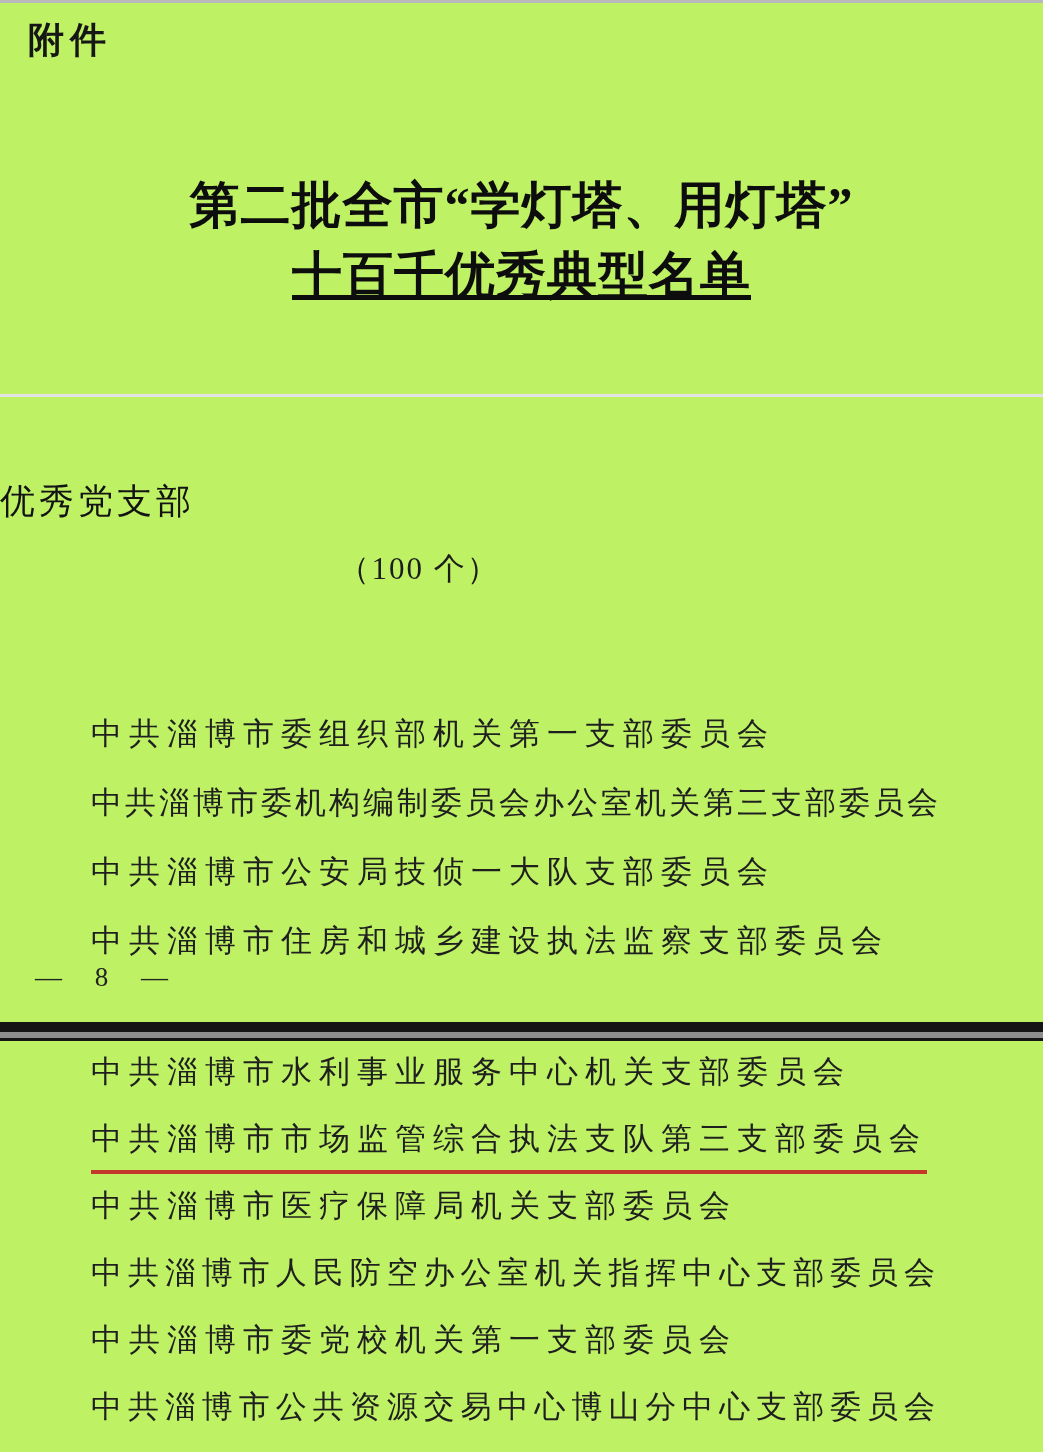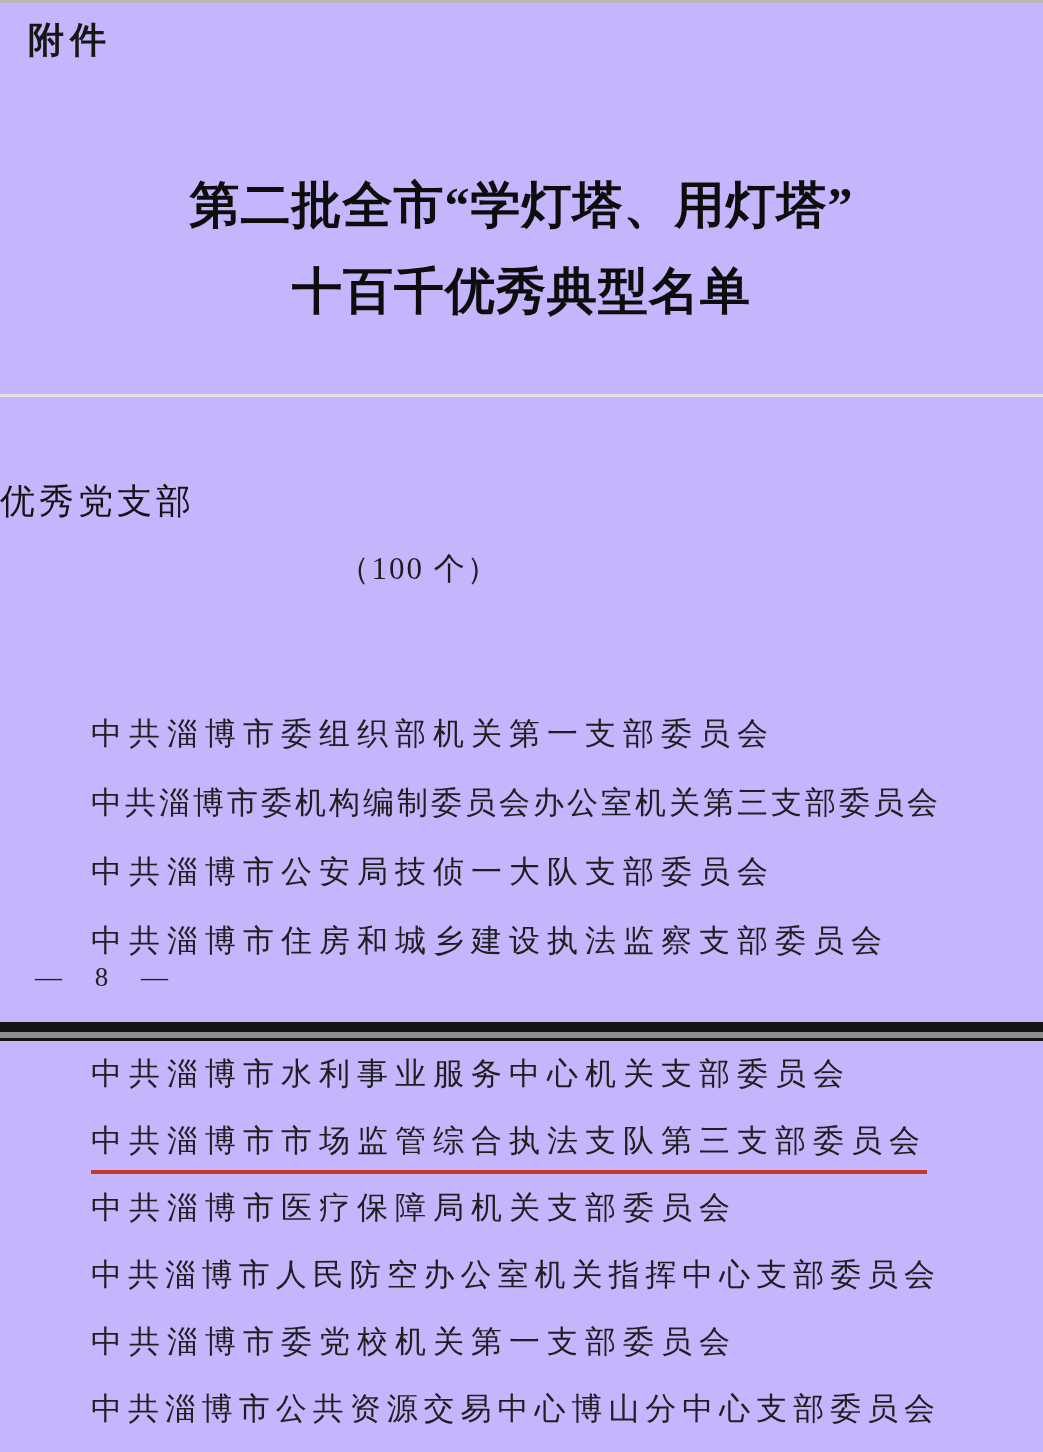--- a/index.html
+++ b/index.html
@@ -4,21 +4,21 @@
 <style>
   html, body {
     margin: 0;
     padding: 0;
     background: #ffffff;
   }
   #page {
     position: relative;
     width: 1043px;
     height: 1452px;
-    background: #c4b5fd;
+    background: #bef264;
     overflow: hidden;
     font-family: "Liberation Serif", serif;
     color: var(--text, #1f1f1f);
   }
   .abs { position: absolute; }
 
   .top-edge-line {
     top: 0; left: 0; width: 1043px; height: 3px;
     background: var(--faint-line-dark, #b9b9b9);
   }
@@ -34,21 +34,21 @@
     left: 0; width: 1043px;
     text-align: center;
     font-family: "Liberation Serif", serif;
     font-weight: bold;
     font-size: 50px;
     letter-spacing: 1px;
     color: #0d0d0d;
     white-space: nowrap;
   }
   .title-line1 { top: 172px; }
-  .title-line2 { top: 258px; }
+  .title-line2 { top: 242px; text-decoration: underline; }
 
   .section-divider-faint {
     top: 394px; left: 0; width: 1043px; height: 3px;
     background: var(--faint-line, #e3e3e3);
   }
 
   .section-heading {
     top: 478px; left: 0; width: 1043px;
     text-align: left;
     font-family: "Liberation Sans", sans-serif;
@@ -70,21 +70,21 @@
     font-size: 33px;
     letter-spacing: 3px;
     color: #141414;
     white-space: nowrap;
   }
 
   .list { left: 91px; }
   #page1-list { top: 713px; }
   #page2-list { top: 1053px; }
   #page1-list .row { margin-bottom: 27px; }
-  #page2-list .row { margin-bottom: 25px; }
+  #page2-list .row { margin-bottom: 25px; font-family: Liberation Mono, monospace; }
   .row {
     height: 42px;
     line-height: 42px;
     font-size: 31px;
     white-space: nowrap;
     color: var(--text, #1f1f1f);
   }
   .red-underline {
     border-bottom: 4px solid var(--underline-red, #c4382b);
     padding-bottom: 12px;

